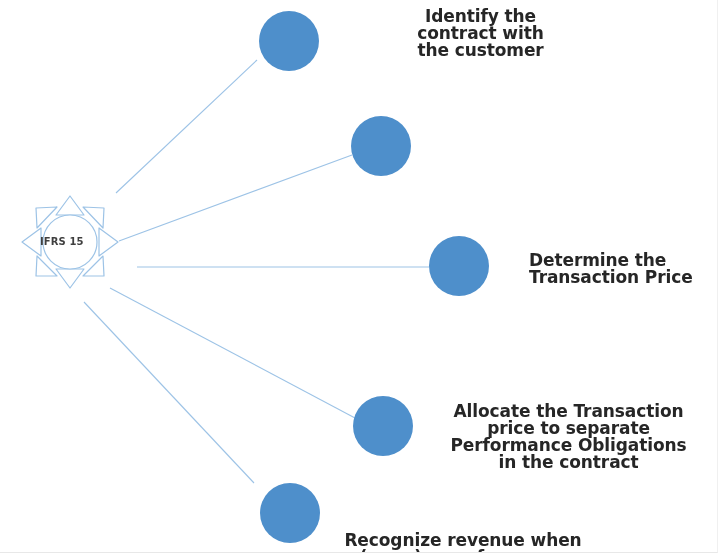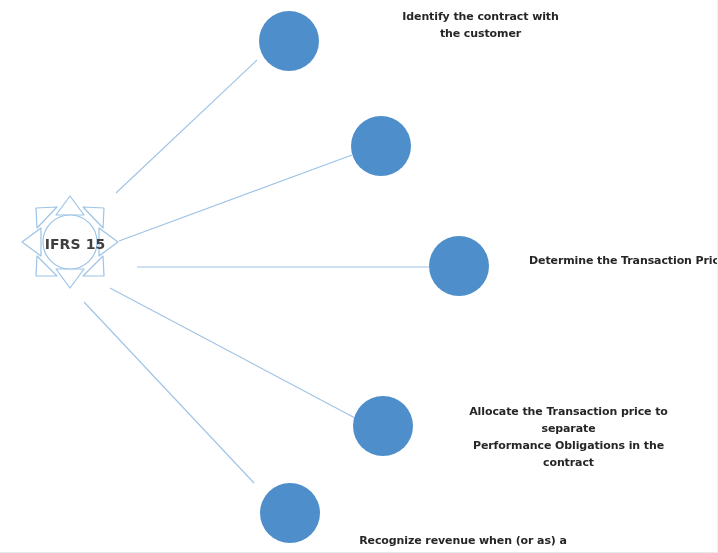--- a/index.html
+++ b/index.html
@@ -24,35 +24,35 @@
     position: absolute;
     left: 0;
     top: 0;
     width: 718px;
     height: 553px;
   }
   .step-label {
     position: absolute;
     font-family: "DejaVu Sans", sans-serif;
     font-weight: bold;
-    font-size: 11px;
+    font-size: 17px;
     line-height: 17px;
     color: #262626;
     text-align: center;
     white-space: pre-line;
     letter-spacing: -0.1px;
   }
   .hub-label {
     position: absolute;
     font-family: "DejaVu Sans", sans-serif;
     font-weight: bold;
-    font-size: 14px;
+    font-size: 10px;
     color: #3f3f3f;
     letter-spacing: 0.1px;
-    text-align: center;
+    text-align: left;
     width: 70px;
     left: 40px;
     top: 236px;
   }
 </style>
 </head>
 <body>
 
 <div id="diagram-root">
 

